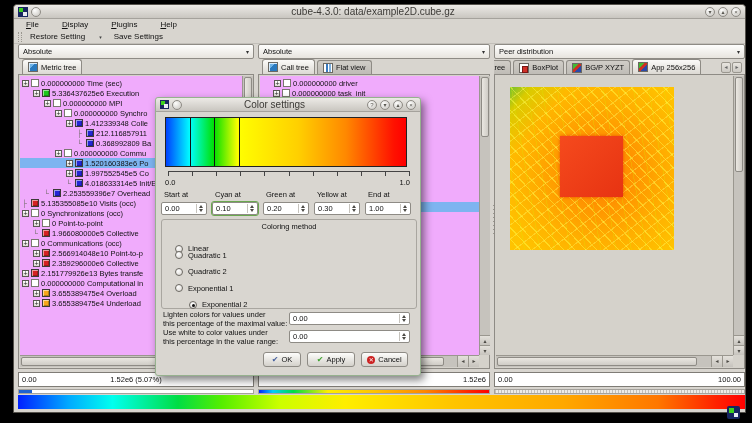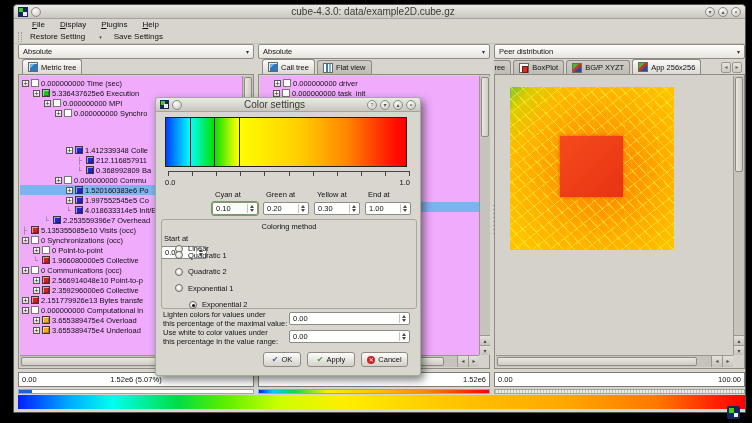--- a/index.html
+++ b/index.html
@@ -17,21 +17,21 @@
               display:flex; align-items:center; padding:0 4px; gap:3px; }
   .win-title { flex:1; text-align:center; font-size:10px; color:#3c3a36; }
   .cube-logo { width:10px; height:10px; background:#17255f; position:relative; flex:0 0 auto; }
   .cube-logo::before { content:''; position:absolute; left:1px; top:1px; width:4px; height:4px; background:#3bd11c; }
   .cube-logo::after  { content:''; position:absolute; right:1px; bottom:1px; width:4px; height:4px; background:#e9ecf2; }
   .rbtn { width:10px; height:10px; border-radius:50%; border:1px solid #8e8b85; flex:0 0 auto;
           background:radial-gradient(circle at 35% 30%, #fdfdfc, #c6c3bd);
           font-size:6px; line-height:8px; text-align:center; color:#5a5852; }
 
   .menubar { position:absolute; left:0; top:14px; width:100%; height:11px;
-             display:flex; align-items:center; gap:15px; padding-left:18px; font-size:8px; }
+             display:flex; align-items:center; gap:23px; padding-left:12px; font-size:8px; }
   .menu-item u { text-decoration:underline; }
   .toolbar { position:absolute; left:0; top:25px; width:100%; height:14px;
              border-bottom:1px solid #c2bfb9; display:flex; align-items:center; gap:4px;
              padding-left:4px; font-size:8px; }
   .tb-handle { width:4px; height:10px; border-left:1px dotted #9a978f; border-right:1px dotted #9a978f; }
   .tb-btn { display:flex; align-items:center; gap:14px; padding:1px 4px; border-radius:2px; }
   .dd-arrow { font-size:5px; color:#444; }
 
   .combo { position:absolute; top:39px; height:15px; border:1px solid #8e8b85; border-radius:2px;
            background:linear-gradient(#fefefd,#e7e4de); font-size:7.5px;
@@ -218,21 +218,21 @@
         <div class="trow" style="padding-left: 24px;">
           <span class="exp">+</span>
           <span class="cbox empty"></span>
           <span>0.000000000 MPI</span>
         </div>
         <div class="trow" style="padding-left: 35px;">
           <span class="exp">+</span>
           <span class="cbox empty"></span>
           <span>0.000000000 Synchro</span>
         </div>
-        <div class="trow" style="padding-left: 46px; margin-top: 27px;">
+        <div class="trow" style="padding-left: 46px;">
           <span class="exp">+</span>
           <span class="cbox blue"></span>
           <span>1.412339348 Colle</span>
         </div>
         <div class="trow" style="padding-left: 57px;">
           <span class="conn">├</span>
           <span class="cbox blue"></span>
           <span>212.116857911</span>
         </div>
         <div class="trow" style="padding-left: 57px;">
@@ -453,21 +453,21 @@
   </div>
   <div id="dlg-preview">
     <span class="mark" style="left:24px;"></span>
     <span class="mark" style="left:48px;"></span>
     <span class="mark" style="left:73px;"></span>
   </div>
   <div id="dlg-ruler"></div>
   <span class="scale-lbl" style="left:9px;">0.0</span>
   <span class="scale-lbl" style="right:10px;">1.0</span>
   <div id="spin-row">
-      <div class="spin-col" style="left: 5px; top: 92px; margin-top: 44px;">
+      <div class="spin-col" style="left: 5px; top: 92px;">
         <div class="spin-label">Start at</div>
         <div class="spinbox">
           <span>0.00</span>
           <span class="spin-arr">
             <span class="tri-up"></span>
             <span class="tri-dn"></span>
           </span>
         </div>
       </div>
       <div class="spin-col" style="left: 56px; top: 92px;">

